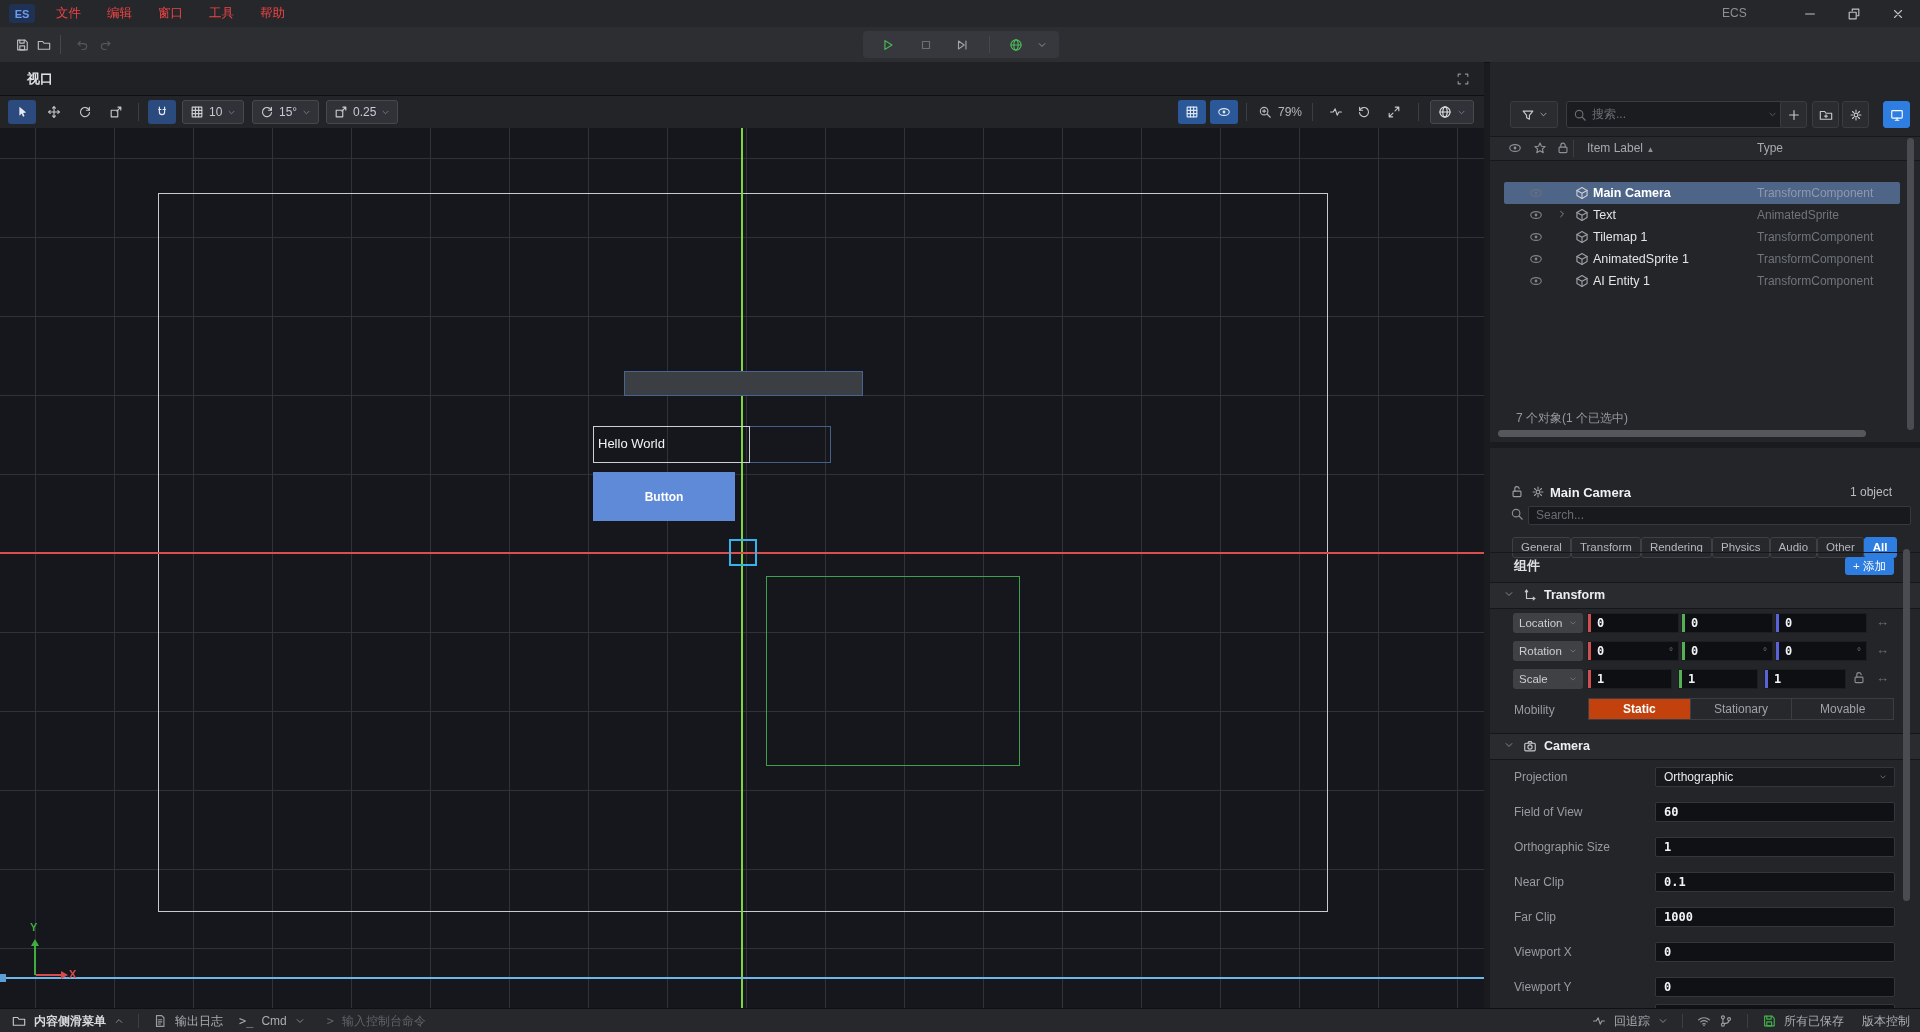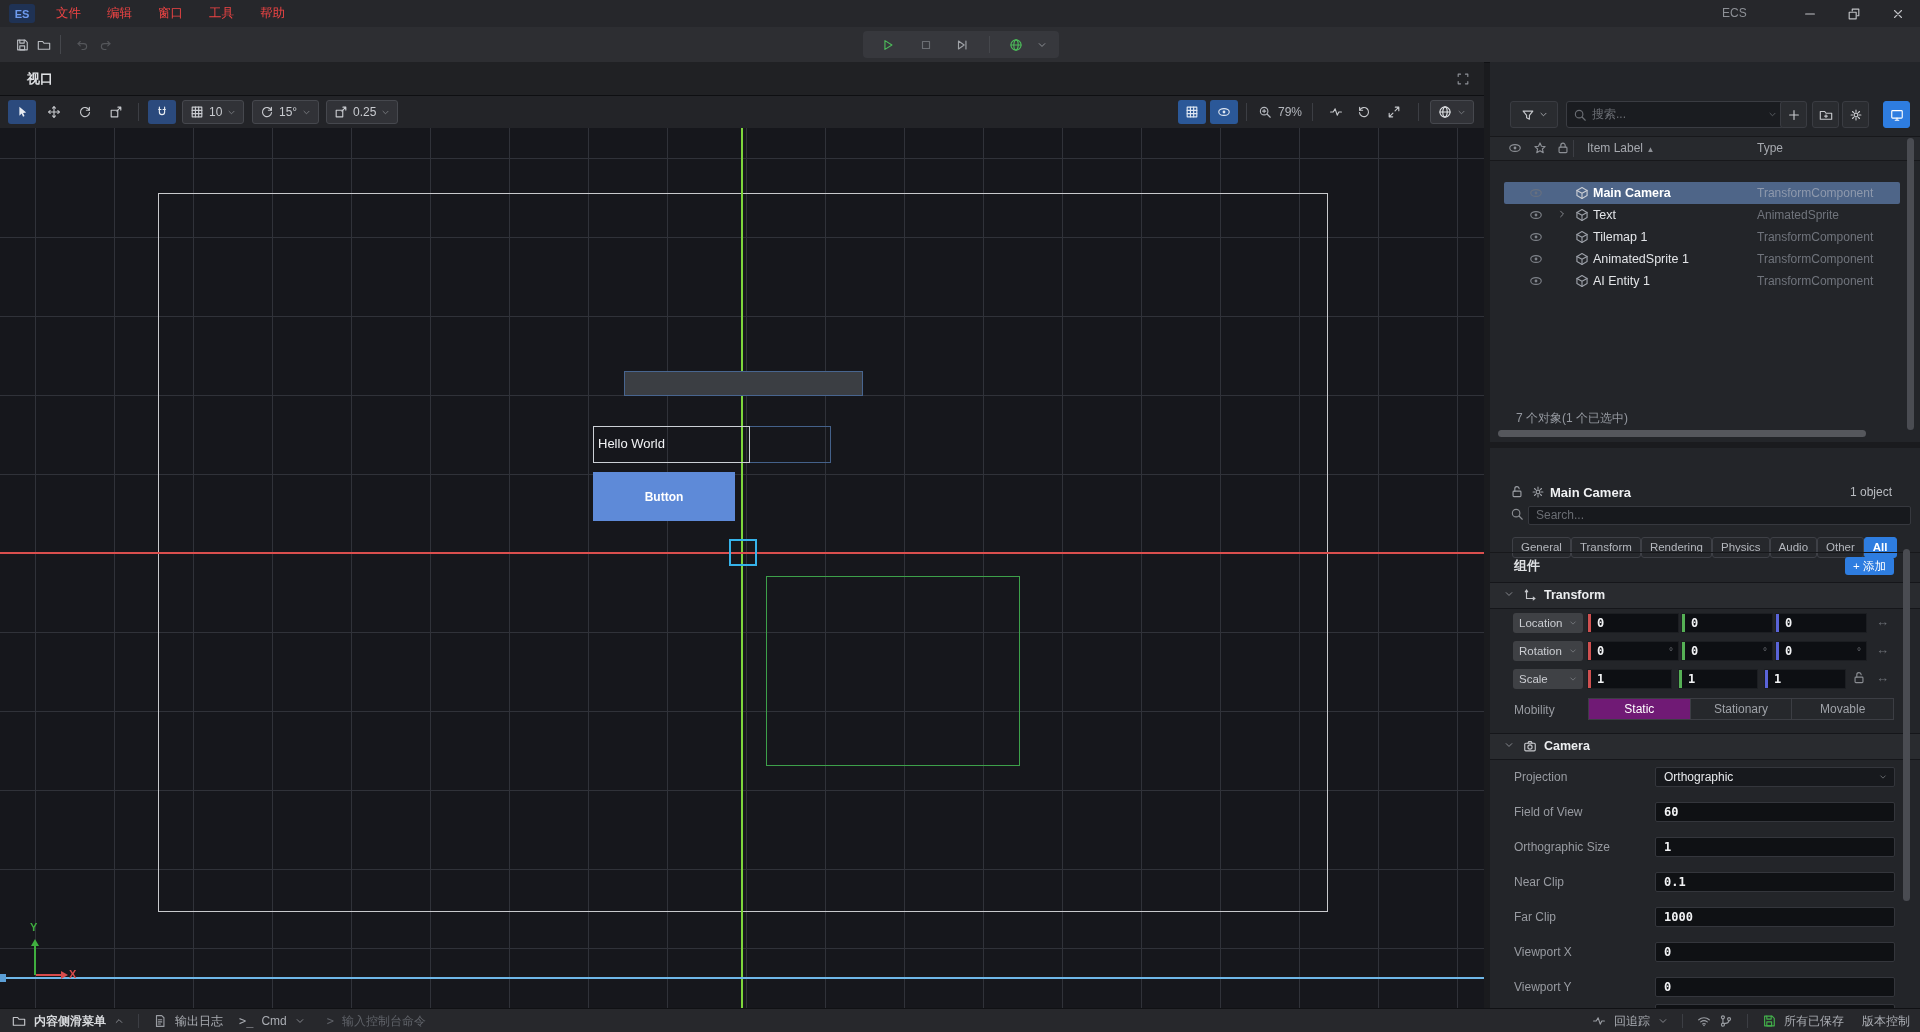--- a/index.html
+++ b/index.html
@@ -106,21 +106,21 @@
 .axis-input .val{padding-left:6px;color:#f2f3f5;font-size:12px;font-weight:bold;font-family:"DejaVu Sans Mono",monospace;flex:1;}
 .axis-input .suffix{padding-right:5px;color:#6e7177;font-size:10px;}
 .bar.x{background:#cf5050;}.bar.y{background:#55b055;}.bar.z{background:#5a64d8;}
 .link{position:absolute;left:386px;top:1px;color:#6a6d73;font-size:13px;}
 .row-lock{position:absolute;left:362px;top:2px;color:#8a8d92;}
 #mobility-row{position:absolute;left:0;top:250px;width:430px;height:24px;}
 #mobility-row .lbl{position:absolute;left:24px;line-height:24px;color:#989ba1;}
 #mobility-seg{position:absolute;left:98px;top:0;width:306px;height:22px;display:flex;border:1px solid #3c3e44;background:#26282c;box-sizing:border-box;}
 .seg{flex:1;display:flex;align-items:center;justify-content:center;color:#9fa2a8;font-size:12px;border-right:1px solid #3c3e44;}
 .seg:last-child{border-right:none;}
-.seg.active{background:#701a75;color:#fff;font-weight:normal;}
+.seg.active{background:#c2410c;color:#fff;font-weight:bold;}
 .prop-row{position:absolute;left:0;width:430px;height:20px;}
 .prop-row .lbl{position:absolute;left:24px;line-height:20px;color:#989ba1;font-size:12px;}
 .prop-field{position:absolute;left:165px;top:0;width:238px;height:18px;background:#0f1114;border:1px solid #34363c;border-radius:2px;display:flex;align-items:center;}
 .prop-field .val{padding-left:8px;color:#f2f3f5;font-size:12px;font-weight:bold;font-family:"DejaVu Sans Mono",monospace;flex:1;}
 .prop-field.select{background:#17191d;}
 .prop-field.select .val{font-family:"Liberation Sans",sans-serif;font-weight:normal;color:#e8eaed;}
 .prop-field .caret{padding-right:7px;color:#8a8d92;}
 #insp-vscroll{position:absolute;left:413px;top:101px;width:7px;height:352px;background:#4a4c52;border-radius:4px;}
 
 #statusbar{position:absolute;left:0;top:1008px;width:1920px;height:24px;background:#27282c;border-top:1px solid #101114;display:flex;align-items:center;}

